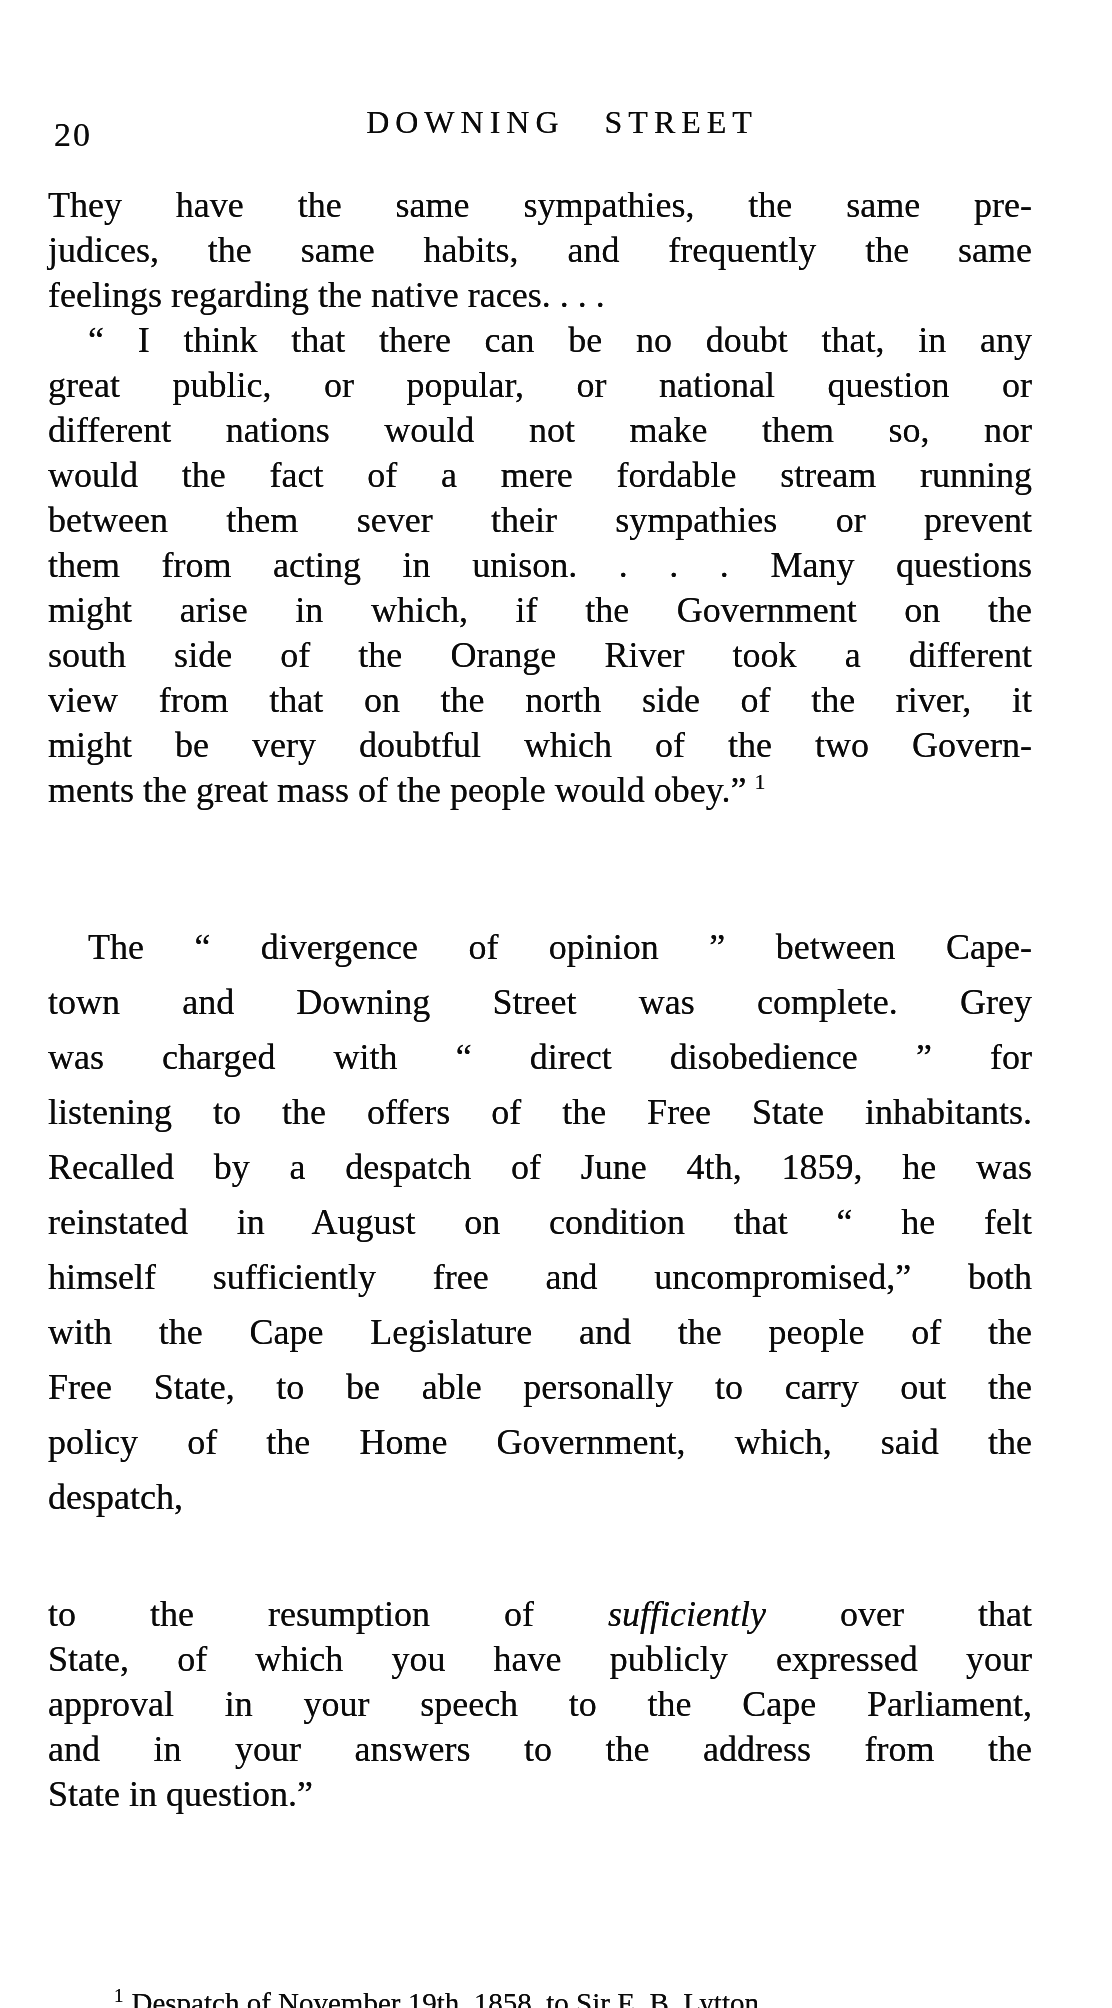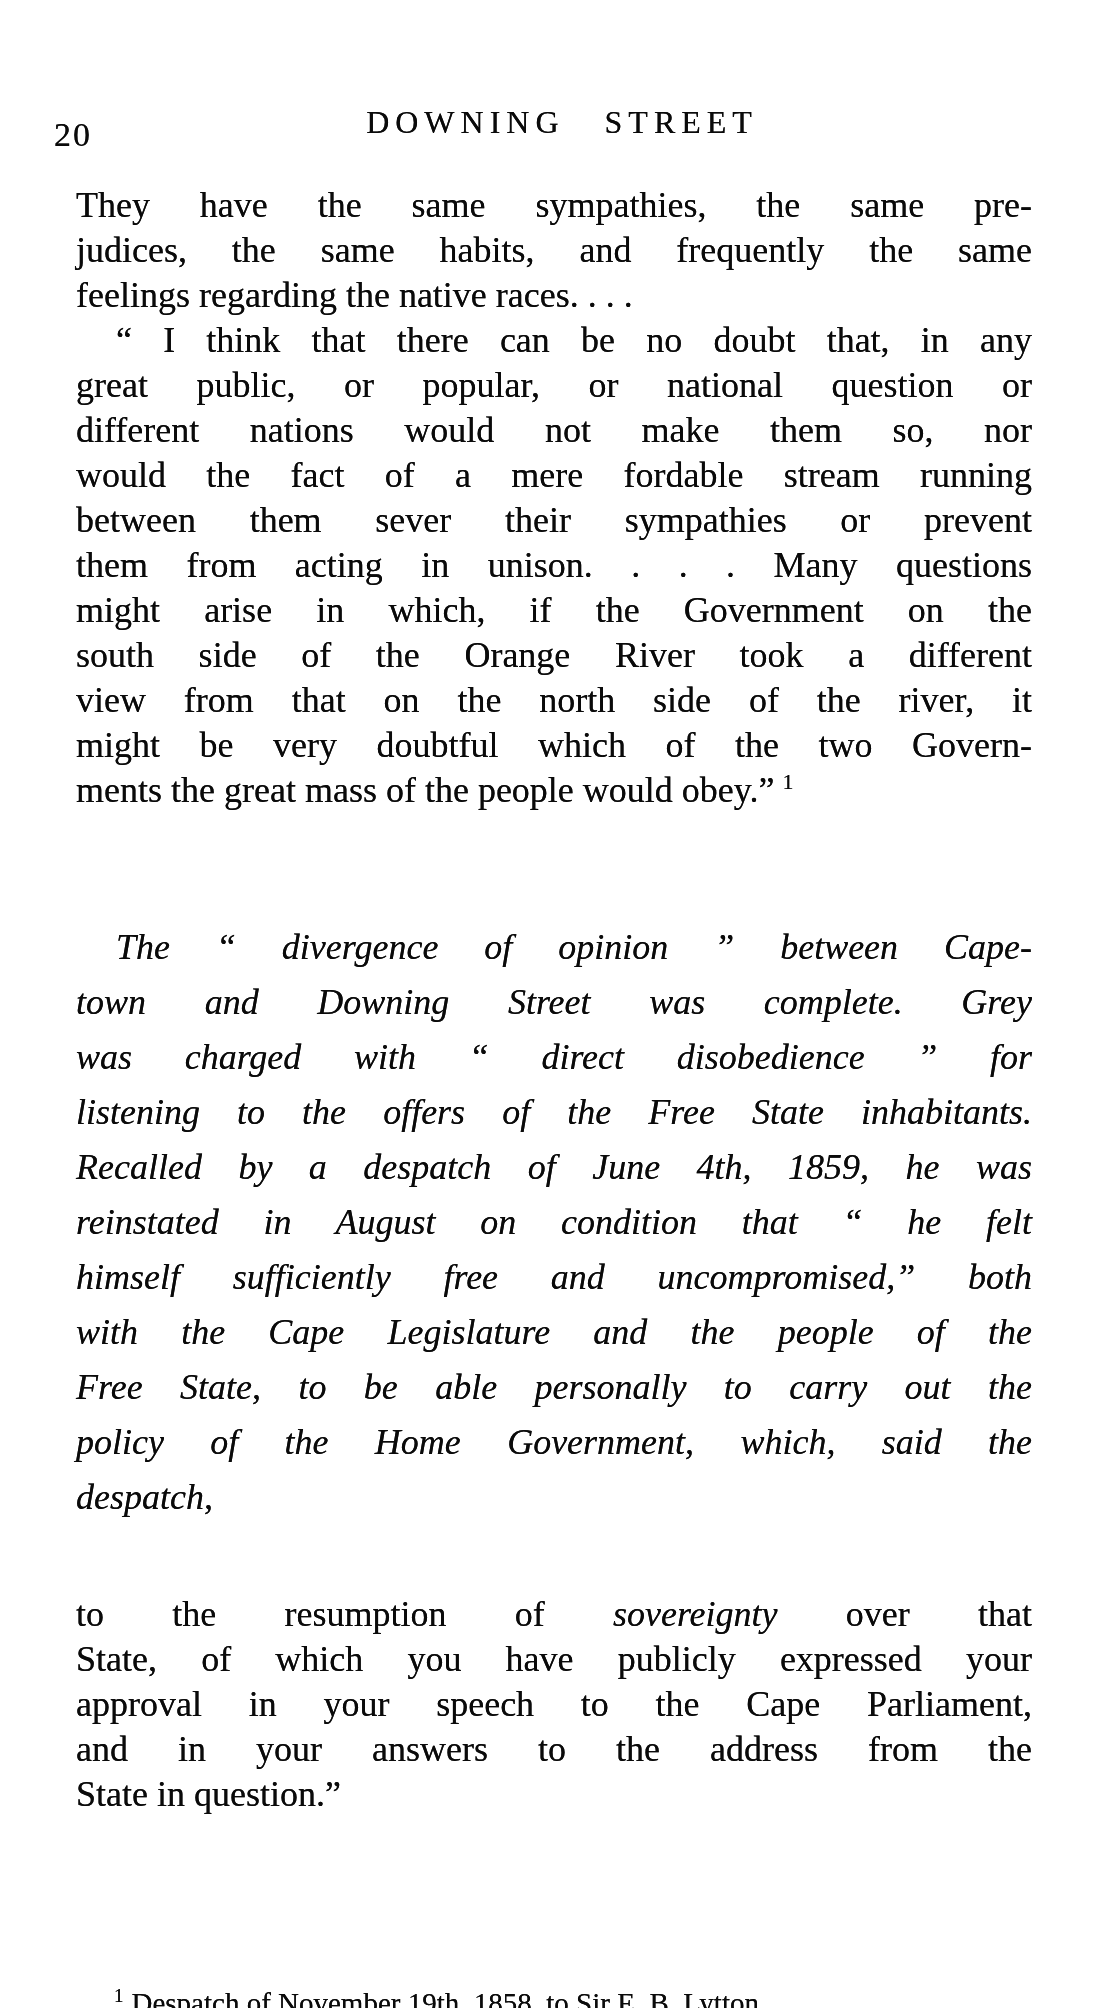--- a/index.html
+++ b/index.html
@@ -31,23 +31,22 @@
 
   
   .line {
     font-size: 36px;
     height: 45px;
     line-height: 45px;
     text-align: justify;
     text-align-last: justify;
     text-justify: inter-word;
     white-space: nowrap;
-    margin-left: 28px;
   }
-  .para2 .line { height: 55px; line-height: 55px; font-style: italic; }
+  .para2 .line { height: 55px; line-height: 55px; }
   .line.end { text-align-last: left; }
   .line.indent { text-indent: 40px; }
   .ital { font-style: italic; }
 
   sup.ref {
     font-size: 22px;
     vertical-align: super;
     line-height: 0;
     margin-left: 8px;
   }
@@ -105,21 +104,21 @@
     <div class="line">Recalled by a despatch of June 4th, 1859, he was</div>
     <div class="line">reinstated in August on condition that “ he felt</div>
     <div class="line">himself sufficiently free and uncompromised,” both</div>
     <div class="line">with the Cape Legislature and the people of the</div>
     <div class="line">Free State, to be able personally to carry out the</div>
     <div class="line">policy of the Home Government, which, said the</div>
     <div class="line end">despatch,</div>
   </div>
 
   <div class="column quote2">
-    <div class="line"><span>to the resumption of </span><span class="ital">sovereignty</span><span> over that</span></div>
+    <div class="line"><span>to the resumption of </span><span class="ital">sufficiently</span><span> over that</span></div>
     <div class="line">State, of which you have publicly expressed your</div>
     <div class="line">approval in your speech to the Cape Parliament,</div>
     <div class="line">and in your answers to the address from the</div>
     <div class="line end">State in question.”</div>
   </div>
 
   <div class="column footnote">
     <sup class="fn-marker">1</sup><span>Despatch of November 19th, 1858, to Sir E. B. Lytton.</span>
   </div>
 

